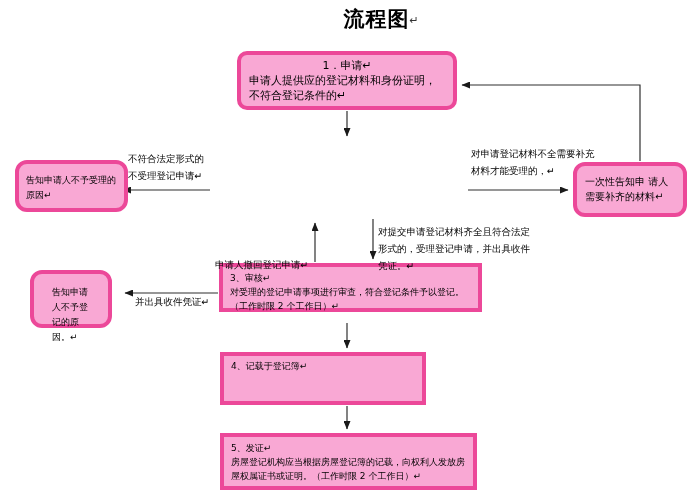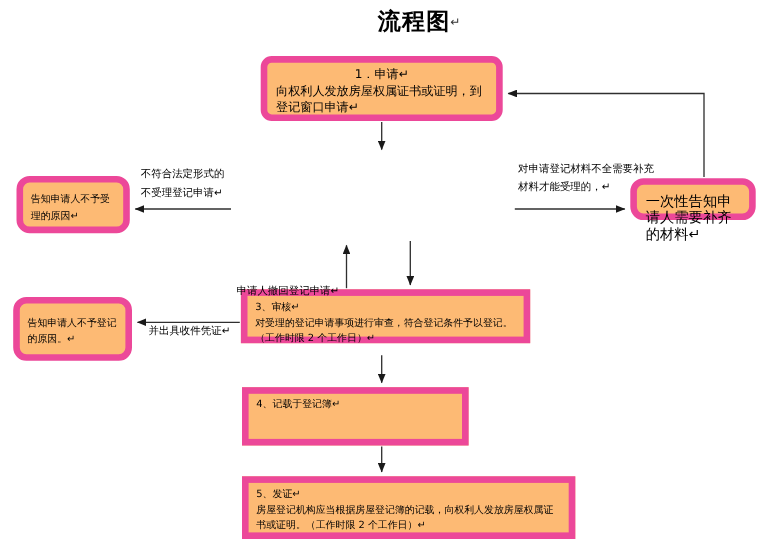--- a/index.html
+++ b/index.html
@@ -7,35 +7,35 @@
     position:relative;width:699px;height:502px;background:#ffffff;
     font-family:"DejaVu Sans",sans-serif;color:#000;overflow:hidden;
   }
   .title{
     position:absolute;left:0;top:5px;width:100%;text-align:center;
     font-size:21px;font-weight:bold;letter-spacing:1px;padding-left:32px;
   }
   .title .mark{font-size:11px;font-weight:normal;vertical-align:2px;color:#333;}
   .connectors{position:absolute;left:0;top:0;}
   .node{
-    position:absolute;box-sizing:border-box;border:6px solid #ec4899;background:#fdba74;
+    position:absolute;box-sizing:border-box;border:4px solid #ec4899;background:#f9a8d4;
     font-size:9px;line-height:13px;
   }
   .round{border-radius:12px;}
   .node-title{white-space:nowrap;}
   .center{text-align:center;}
   .prewrap{white-space:pre-wrap;}
   .b1{left:237px;top:51px;width:220px;height:59px;border-radius:10px;padding:3px 8px 0;font-size:11px;line-height:15px;}
   .b2{left:210px;top:139px;width:257px;height:79px;padding:3px 7px 0;}
   .b3{left:219px;top:263px;width:263px;height:49px;padding:4px 7px 0;line-height:14px;}
   .b4{left:220px;top:352px;width:206px;height:53px;padding:3px 7px 0;line-height:14px;}
-  .b5{left:220px;top:433px;width:303px;height:57px;padding:4px 7px 0;line-height:14px;}
-  .lb1{left:15px;top:160px;width:103px;height:52px;padding:9px 7px 0;line-height:15px;}
-  .lb2{left:12px;top:270px;width:108px;height:58px;padding:11px 7px 0;line-height:15px;}
-  .rb1{left:573px;top:162px;width:114px;height:38px;padding:8px 8px 0;font-size:13px;line-height:15px;}
+  .b5{left:220px;top:433px;width:257px;height:57px;padding:4px 7px 0;line-height:14px;}
+  .lb1{left:15px;top:160px;width:113px;height:52px;padding:9px 7px 0;line-height:15px;}
+  .lb2{left:30px;top:270px;width:82px;height:58px;padding:11px 18px 0;line-height:15px;}
+  .rb1{left:573px;top:162px;width:114px;height:55px;padding:8px 8px 0;font-size:10px;line-height:15px;}
   .lbl{position:absolute;font-size:9.5px;line-height:17px;color:#000;}
   .nowrap{white-space:nowrap;margin-top:28px;}
   .l-form{left:128px;top:150px;width:82px;}
   .l-withdraw{left:215px;top:228px;}
   .l-complete{left:378px;top:223px;width:160px;}
   .l-incomplete{left:471px;top:145px;width:130px;}
   .l-cond{left:135px;top:265px;}
 </style>
 </head>
 <body>
@@ -58,21 +58,21 @@
     <line x1="210" y1="190" x2="123" y2="190" stroke="#2f2f2f" stroke-width="1.2" marker-end="url(#arr)"></line>
     <line x1="218" y1="293" x2="125" y2="293" stroke="#2f2f2f" stroke-width="1.2" marker-end="url(#arr)"></line>
     <line x1="468" y1="190" x2="568" y2="190" stroke="#2f2f2f" stroke-width="1.2" marker-end="url(#arr)"></line>
     <polyline points="640,161 640,85 462,85" fill="none" stroke="#2f2f2f" stroke-width="1.2" marker-end="url(#arr)"></polyline>
     <line x1="347" y1="323" x2="347" y2="348" stroke="#2f2f2f" stroke-width="1.2" marker-end="url(#arr)"></line>
     <line x1="347" y1="406" x2="347" y2="429" stroke="#2f2f2f" stroke-width="1.2" marker-end="url(#arr)"></line>
   </svg>
 
   <div class="node b1">
     <div class="node-title center">1．申请↵</div>
-    <div class="node-body">向权利人发放房屋权属证书或证明，到登记窗口申请↵</div>
+    <div class="node-body">申请人提供应的登记材料和身份证明，不符合登记条件的↵</div>
   </div>
 
 
   <div class="node b3">
     <div class="node-title">3、审核↵</div>
     <div class="node-body">对受理的登记申请事项进行审查，符合登记条件予以登记。（工作时限 2 个工作日）↵</div>
   </div>
 
   <div class="node b4">
     <div class="node-title">4、记载于登记簿↵</div>
@@ -90,16 +90,17 @@
   <div class="node round lb2">
     <div class="node-body">告知申请人不予登记的原因。↵</div>
   </div>
 
   <div class="node round rb1">
     <div class="node-body">一次性告知申 请人需要补齐的材料↵</div>
   </div>
 
   <div class="lbl l-form">不符合法定形式的不受理登记申请↵</div>
   <div class="lbl l-withdraw nowrap">申请人撤回登记申请↵</div>
+  <div class="lbl l-complete">对提交申请登记材料齐全且符合法定形式的，受理登记申请，并出具收件凭证。↵</div>
   <div class="lbl l-incomplete">对申请登记材料不全需要补充材料才能受理的，↵</div>
   <div class="lbl l-cond nowrap">并出具收件凭证↵</div>
 
 </div>
 
 </body></html>

